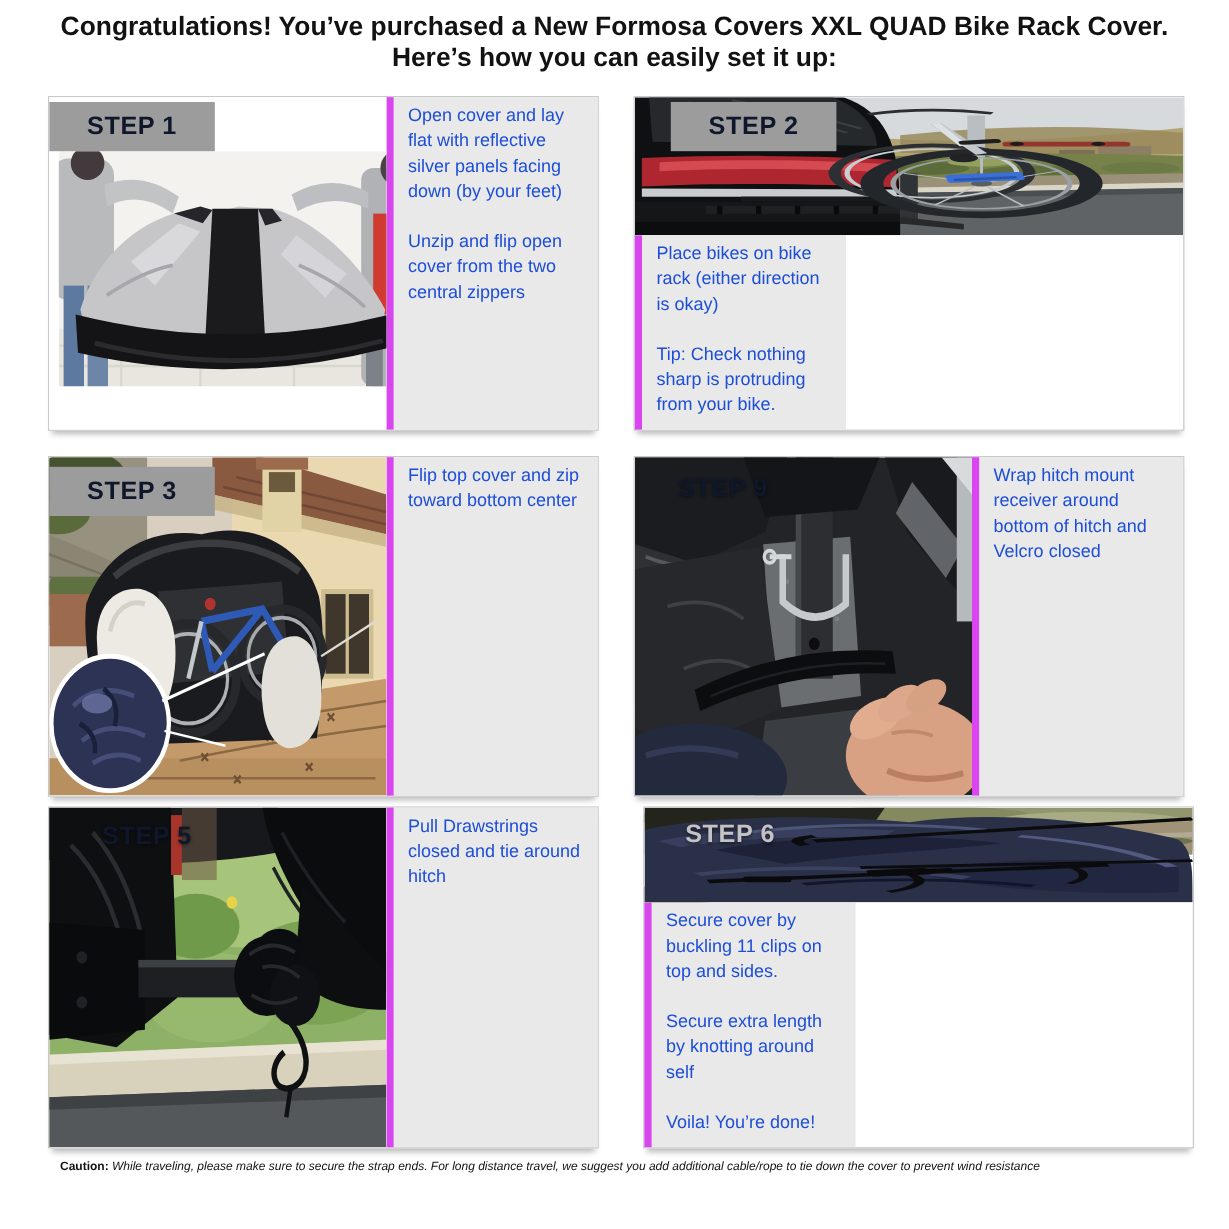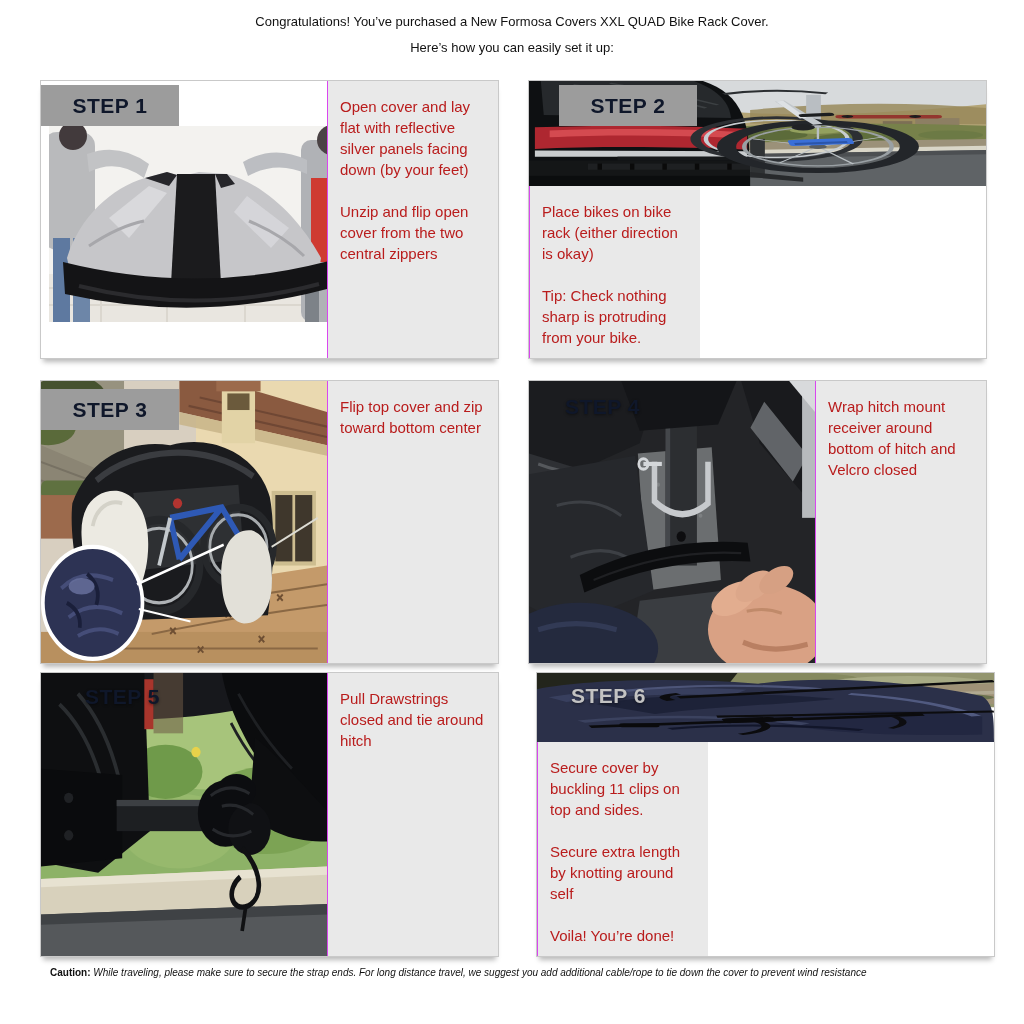--- a/index.html
+++ b/index.html
@@ -1,33 +1,33 @@
 <!DOCTYPE html>
 <html><head>
 <meta charset="utf-8">
 <style>
   html,body{margin:0;padding:0;background:#fff;}
   .page{position:relative;width:1024px;height:1024px;background:#ffffff;
         font-family:"Liberation Sans",sans-serif;color:#1f1f1f;overflow:hidden;}
   .title{position:absolute;top:9px;left:0;right:0;text-align:center;
-         font-size:13px;font-weight:normal;line-height:26px;color:#121212;}
+         font-size:22px;font-weight:bold;line-height:26px;color:#121212;}
   .grid{position:absolute;left:40px;top:80px;width:945px;height:876px;}
   .tile{position:absolute;background:#ffffff;border:1px solid #c9c9c9;
         box-shadow:0 6px 5px -3px rgba(0,0,0,0.28);display:flex;}
   #t1{left:0;top:0;width:457px;height:277px;}
   #t2{left:488px;top:0;width:457px;height:277px;flex-direction:column;}
   #t3{left:0;top:300px;width:457px;height:282px;}
   #t4{left:488px;top:300px;width:457px;height:282px;}
   #t5{left:0;top:592px;width:457px;height:283px;}
   #t6{left:496px;top:592px;width:457px;height:283px;flex-direction:column;}
   .photo{position:relative;flex:1;overflow:hidden;background:#fff;}
   .photo svg{position:absolute;left:0;top:0;width:100%;height:100%;}
   #t1 .photo svg{left:8px;top:45px;width:298px;height:196px;}
-  .textcol{width:150px;flex:none;background:#e9e9e9;border-left:1px solid #d946ef;
-           padding:15px 8px 10px 12px;font-size:15px;line-height:21px;color:#b91c1c;}
+  .textcol{width:150px;flex:none;background:#e9e9e9;border-left:6px solid #d946ef;
+           padding:5px 8px 10px 12px;font-size:15px;line-height:21px;color:#1d4ed8;}
   .textcol p{margin:0 0 21px 0;}
   .textcol p:last-child{margin-bottom:0;}
   .badge{position:absolute;top:4px;left:0;width:138px;height:41px;background:#9c9c9c;
          color:#0f172a;font-weight:bold;font-size:21px;display:flex;align-items:center;
          justify-content:center;letter-spacing:0.5px;z-index:3;}
   #t2 .badge{left:30px;}
   #t3 .badge{top:8px;}
   .badge.plain{background:transparent;width:auto;height:auto;padding:0;
                text-shadow:0 1px 3px rgba(0,0,0,0.45);}
   #t4 .badge{left:36px;top:14px;}
@@ -192,21 +192,21 @@
           <path d="M106,220 L162,232" stroke="#ffffff" stroke-width="2"></path>
         </svg>
       </div>
       <div class="textcol">
         <p>Flip top cover and zip toward bottom center</p>
       </div>
     </section>
 
     <section class="tile" id="t4">
       <div class="photo">
-        <div class="badge plain">STEP 4</div>
+        <div class="badge plain">STEP 9</div>
         <svg viewBox="0 0 310 272" preserveAspectRatio="none">
           <rect width="310" height="272" fill="#232427"></rect>
           <path d="M0,0 L140,0 120,60 40,92 0,70 Z" fill="#1b1c1f"></path>
           <path d="M0,70 L92,95 62,182 0,202 Z" fill="#2e3034"></path>
           <path d="M20,100 Q50,120 55,160 M10,80 Q45,92 70,86" stroke="#55585c" stroke-width="3" fill="none"></path>
           <path d="M230,0 L310,0 310,122 250,60 Z" fill="#191a1d"></path>
           <path d="M255,20 L302,72 286,97 240,45 Z" fill="#6e7276" opacity="0.85"></path>
           <rect x="296" y="0" width="14" height="132" fill="#b7babd"></rect>
           <path d="M282,0 L310,0 310,30 Z" fill="#d8dadc"></path>
           <path d="M118,70 L198,64 208,192 128,202 Z" fill="#6b6e70"></path>

